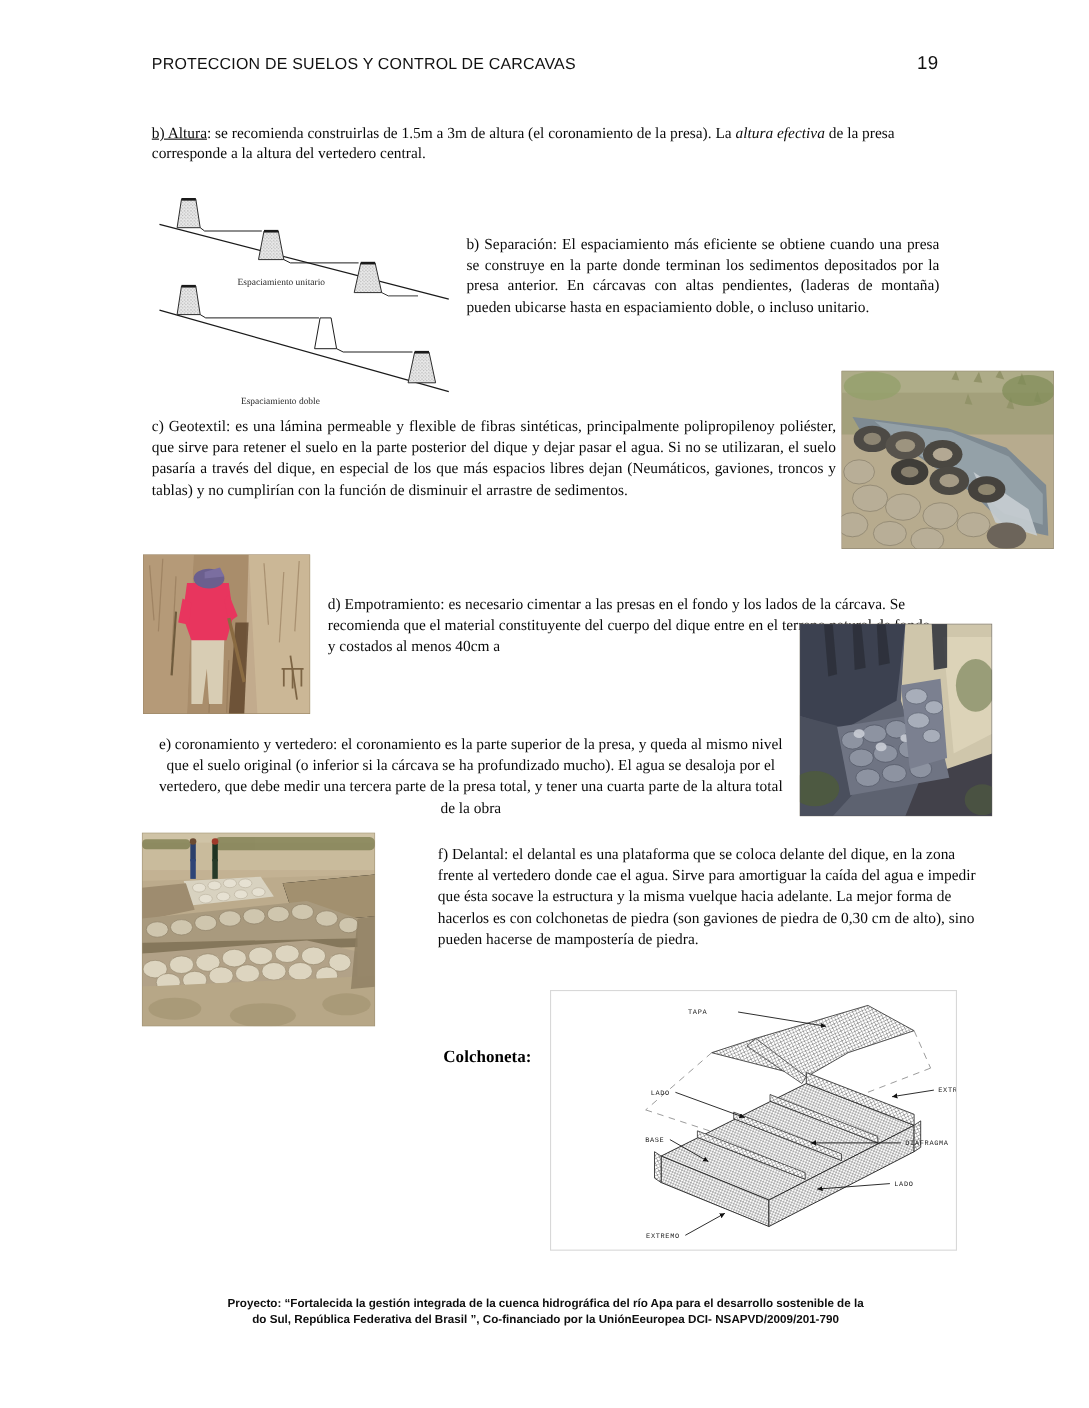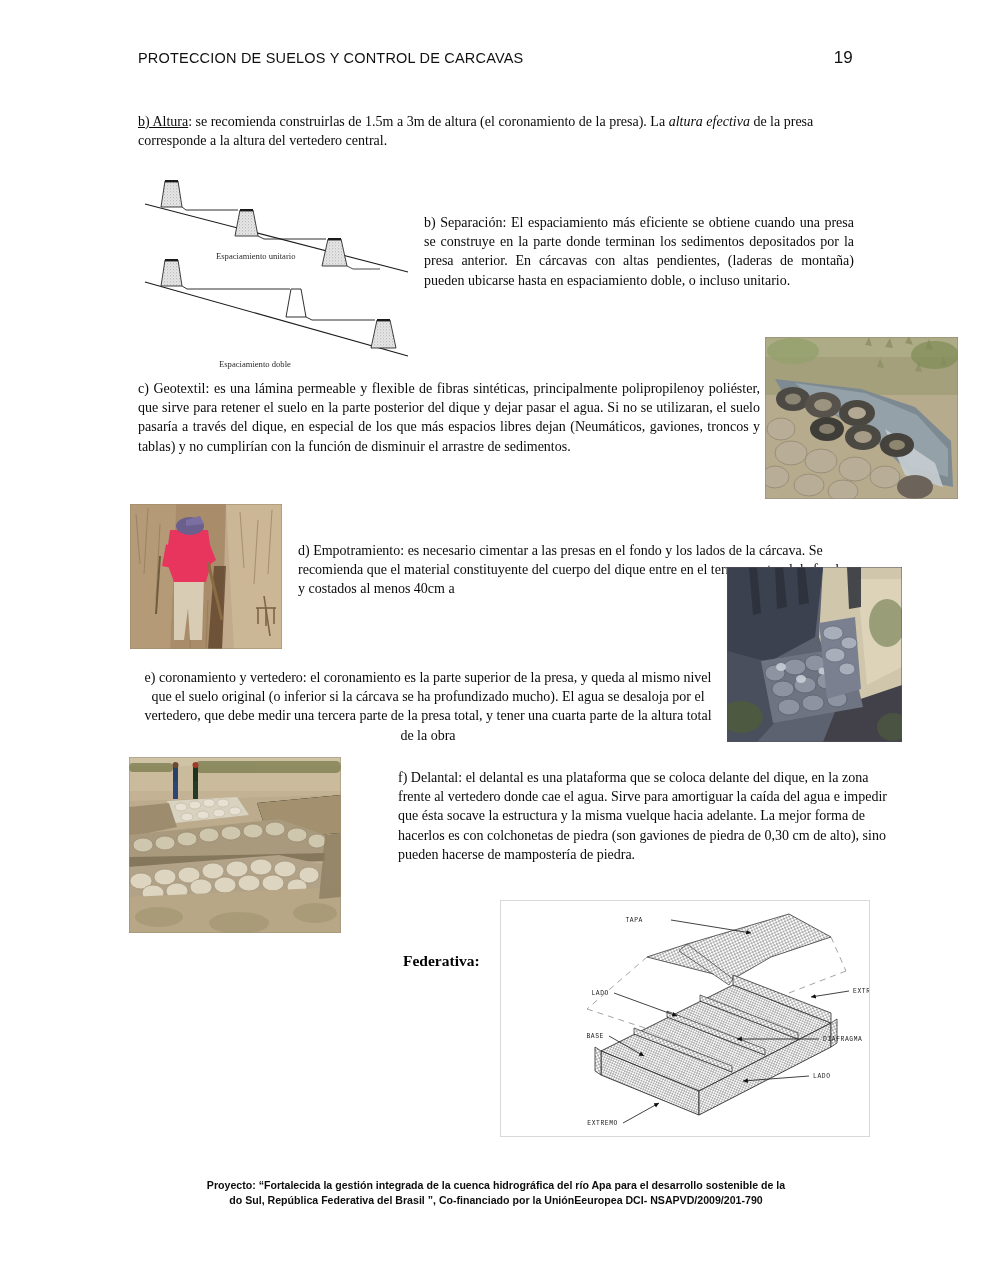--- a/index.html
+++ b/index.html
@@ -443,21 +443,21 @@
         <ellipse cx="186" cy="156" rx="22" ry="10"></ellipse>
       </g>
 
       <path d="M196,78 L212,76 L212,140 L190,142 Z" fill="#8d7e62" opacity="0.8"></path>
       <rect x="0" y="0" width="212" height="176" fill="none" stroke="#9c8e72" stroke-width="1"></rect>
     </svg>
   </div>
 
   <div class="para left" id="p-delant">f) Delantal: el delantal es una plataforma que se coloca delante del dique, en la zona frente al vertedero donde cae el agua. Sirve para amortiguar la caída del agua e impedir que ésta socave la estructura y la misma vuelque hacia adelante. La mejor forma de hacerlos es con colchonetas de piedra (son gaviones de piedra de 0,30 cm de alto), sino pueden hacerse de mampostería de piedra.</div>
 
-  <div class="colch-label">Federativa:</div>
+  <div class="colch-label">Colchoneta:</div>
 
   <div class="fig-colchoneta">
     <svg viewBox="0 0 368 235" xmlns="http://www.w3.org/2000/svg">
       <defs>
         <pattern id="mesh" width="4" height="4" patternUnits="userSpaceOnUse" patternTransform="rotate(20)">
           <rect width="4" height="4" fill="#ffffff"></rect>
           <path d="M0,0 L4,4 M4,0 L0,4" stroke="#6b6b6b" stroke-width="0.55"></path>
         </pattern>
         <pattern id="mesh2" width="3.4" height="3.4" patternUnits="userSpaceOnUse" patternTransform="rotate(-22)">
           <rect width="3.4" height="3.4" fill="#fbfbfb"></rect>

